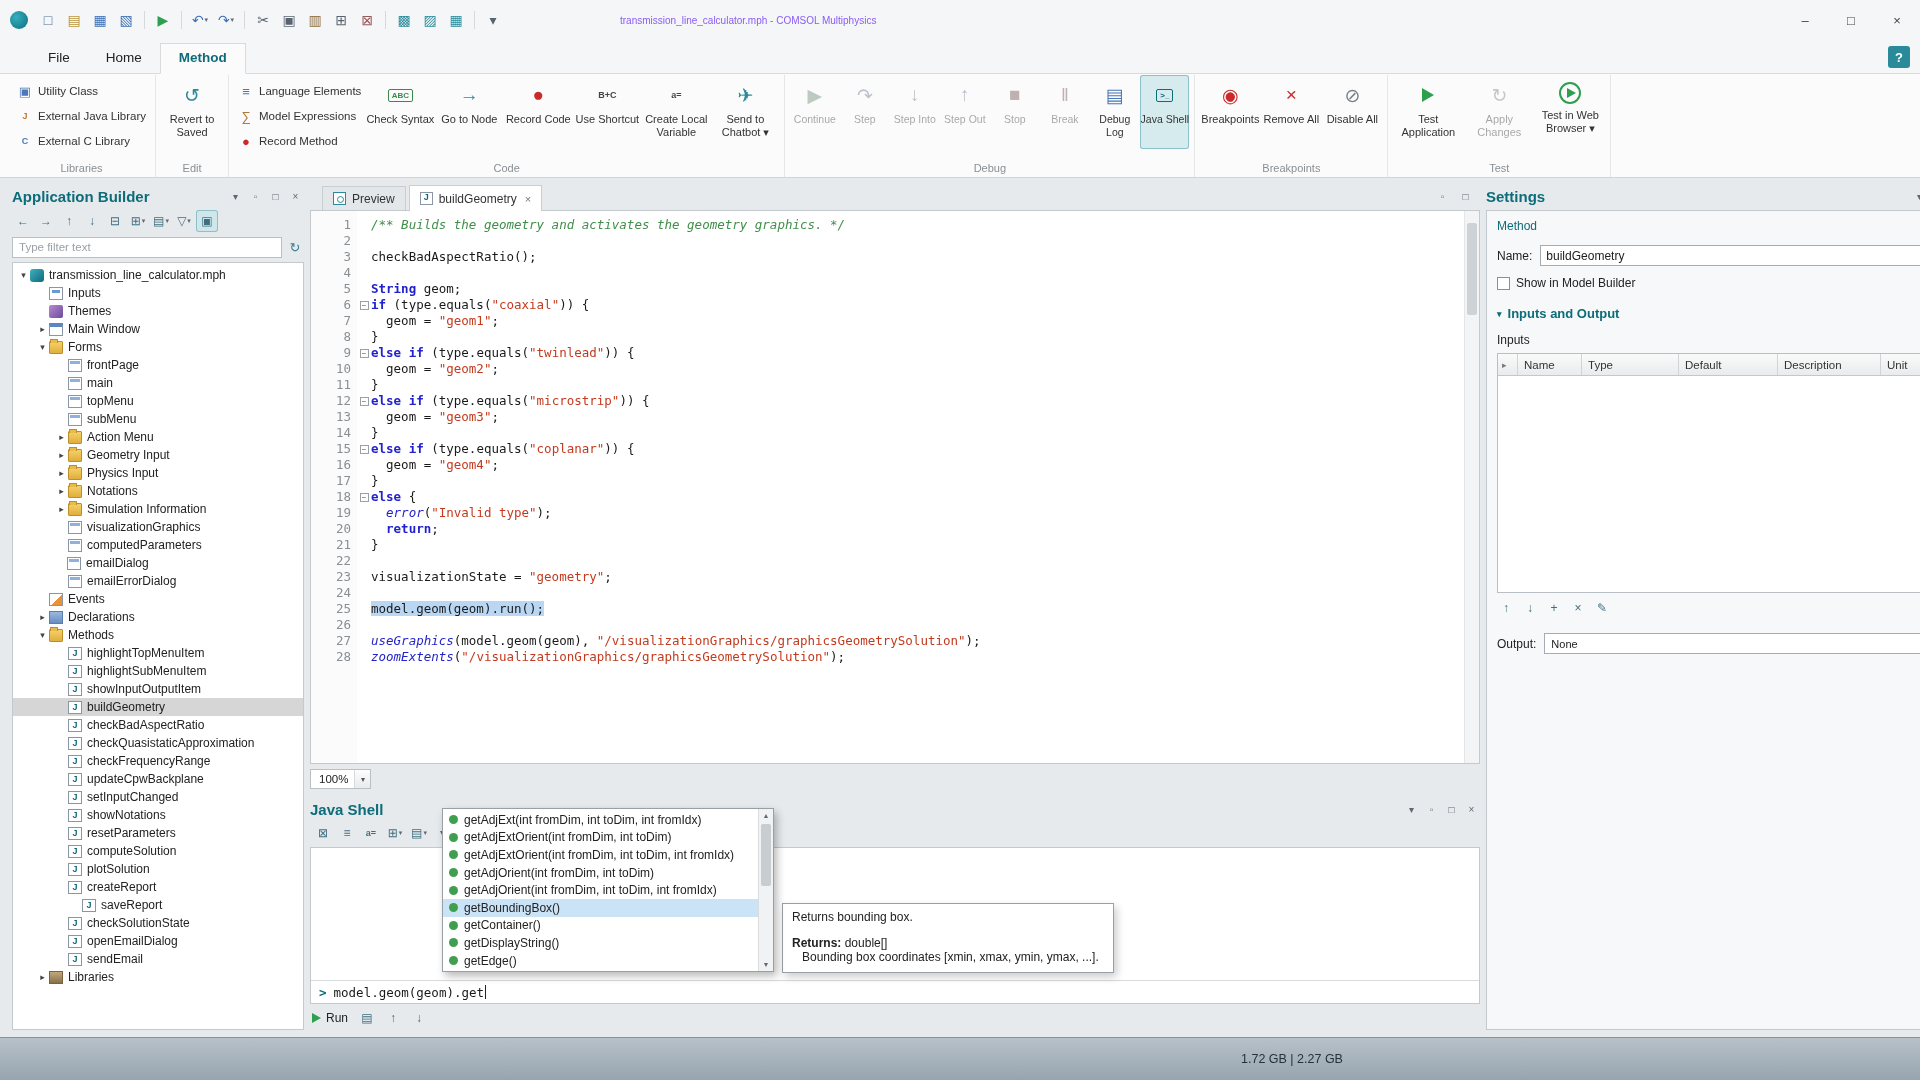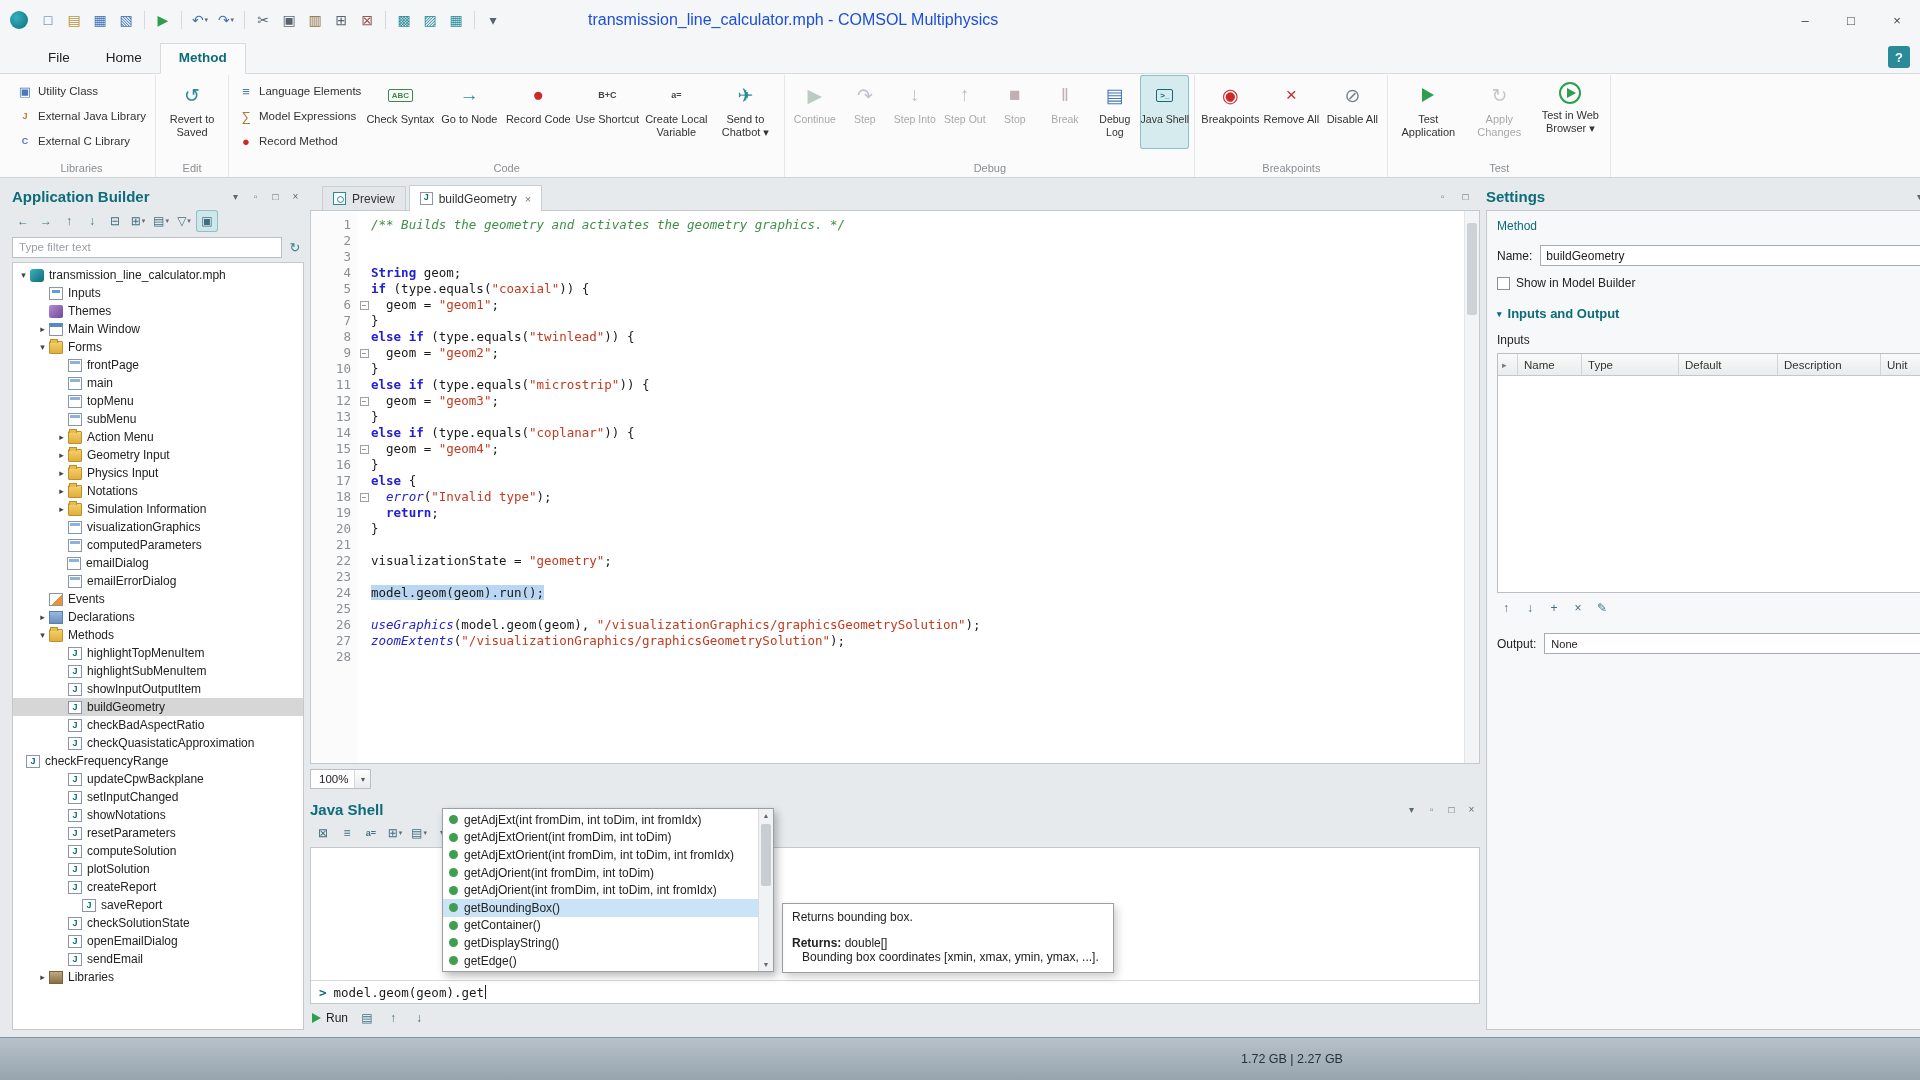--- a/index.html
+++ b/index.html
@@ -11,22 +11,22 @@
   .titlebar { position:absolute; top:0; left:0; right:0; height:40px; background:#f4f6f7;
               display:flex; align-items:center; }
   .app-logo { width:18px; height:18px; margin-left:10px; border-radius:50%;
               background:radial-gradient(circle at 35% 35%, #35b0c0, #0d6c7a); flex:none; }
   .qat { display:flex; align-items:center; gap:2px; margin-left:8px; }
   .qbtn { min-width:24px; height:26px; display:flex; align-items:center; justify-content:center;
           border-radius:3px; font-size:14px; }
   .qglyph { font-size:14px; }
   .qbtn .dd, .tbi .dd { font-size:7px; color:#667; margin-left:1px; }
   .qat-sep { width:1px; height:18px; background:#d6d9db; margin:0 4px; }
-  .win-title { position:absolute; left:588px; top:0; height:40px; display:flex; align-items:center;
-               font-size:16px; color:#1d4ed8; }
+  .win-title { position:absolute; left:620px; top:0; height:40px; display:flex; align-items:center;
+               font-size:10px; color:#8b5cf6; }
   .win-controls { position:absolute; right:0; top:0; height:40px; display:flex; }
   .wbtn { width:46px; height:40px; display:flex; align-items:center; justify-content:center;
           font-size:13px; color:#444; }
 
   
   .menubar { position:absolute; top:40px; left:0; right:0; height:34px; background:#f4f6f7;
              border-bottom:1px solid #d8dbdd; }
   .rtabs { display:flex; align-items:flex-end; height:100%; padding-left:30px; }
   .rtab { padding:6px 18px 8px; font-size:13.5px; color:#222;margin-top:40px; }
   .rtab.active { background:#fbfbfc; border:1px solid #d8dbdd; border-bottom:1px solid #fbfbfc;
@@ -649,21 +649,21 @@
         <div class="trow" style="padding-left: 42px;">
           <span class="texp"></span>
           <span class="tic tic-method"></span>
           <span class="tlabel">checkBadAspectRatio</span>
         </div>
         <div class="trow" style="padding-left: 42px;">
           <span class="texp"></span>
           <span class="tic tic-method"></span>
           <span class="tlabel">checkQuasistaticApproximation</span>
         </div>
-        <div class="trow" style=" align-items: center;">
+        <div class="trow" style="padding-left: 42px; align-items: center;">
           <span class="texp"></span>
           <span class="tic tic-method"></span>
           <span class="tlabel">checkFrequencyRange</span>
         </div>
         <div class="trow" style="padding-left: 42px;">
           <span class="texp"></span>
           <span class="tic tic-method"></span>
           <span class="tlabel">updateCpwBackplane</span>
         </div>
         <div class="trow" style="padding-left: 42px;">
@@ -807,20 +807,21 @@
           <div class="fc"></div>
           <div class="fc"></div>
           <div class="fc"></div>
           <div class="fc"></div>
           <div class="fc"></div>
           <div class="fc"></div>
         </div>
       <div class="codecol" id="codecol">
           <div class="cl"><span><span class="c">/** Builds the geometry and activates the geometry graphics. */</span></span></div>
           <div class="cl"><span></span></div>
+          <div class="cl"><span><span class="p">checkBadAspectRatio();</span></span></div>
           <div class="cl"><span></span></div>
           <div class="cl"><span><span class="k">String</span><span class="p"> geom;</span></span></div>
           <div class="cl"><span><span class="k">if</span><span class="p"> (type.equals(</span><span class="s">"coaxial"</span><span class="p">)) {</span></span></div>
           <div class="cl"><span><span class="p">  geom = </span><span class="s">"geom1"</span><span class="p">;</span></span></div>
           <div class="cl"><span><span class="p">}</span></span></div>
           <div class="cl"><span><span class="k">else</span><span class="p"> </span><span class="k">if</span><span class="p"> (type.equals(</span><span class="s">"twinlead"</span><span class="p">)) {</span></span></div>
           <div class="cl"><span><span class="p">  geom = </span><span class="s">"geom2"</span><span class="p">;</span></span></div>
           <div class="cl"><span><span class="p">}</span></span></div>
           <div class="cl"><span><span class="k">else</span><span class="p"> </span><span class="k">if</span><span class="p"> (type.equals(</span><span class="s">"microstrip"</span><span class="p">)) {</span></span></div>
           <div class="cl"><span><span class="p">  geom = </span><span class="s">"geom3"</span><span class="p">;</span></span></div>

